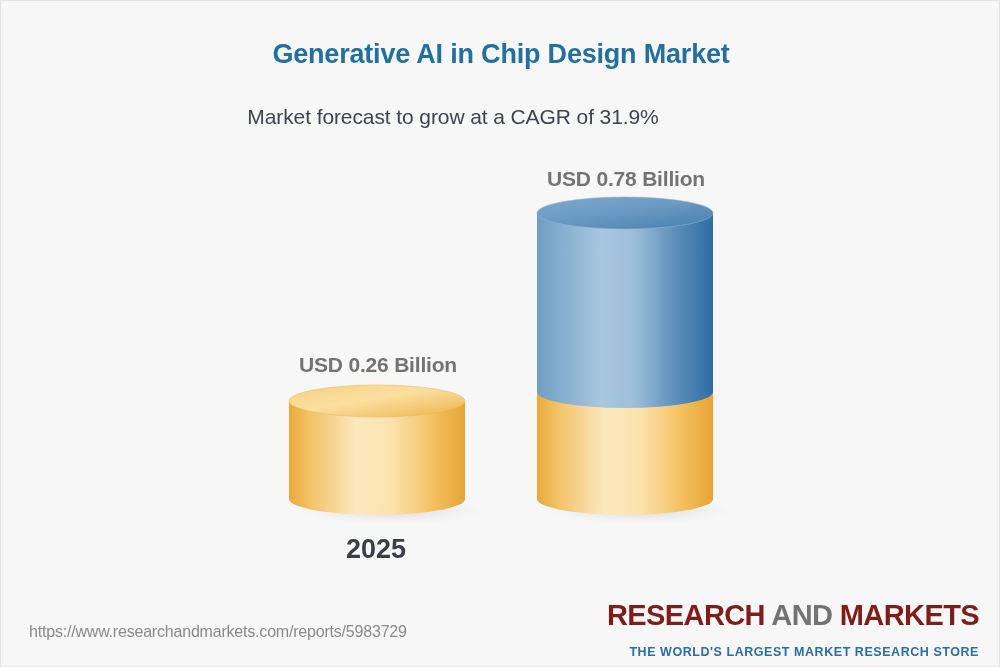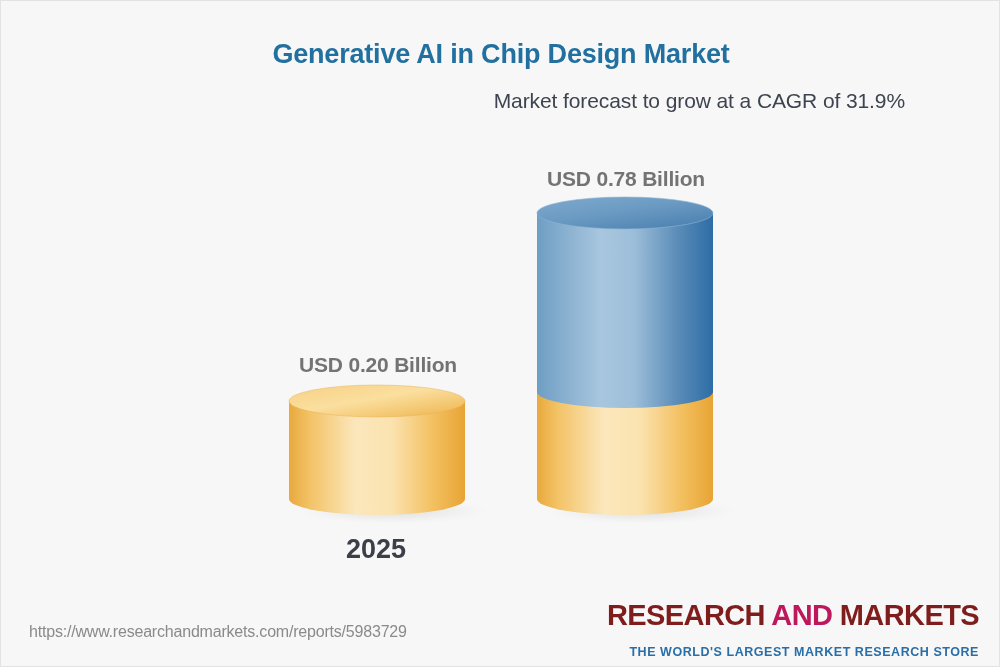--- a/index.html
+++ b/index.html
@@ -29,24 +29,24 @@
     left: 0;
     width: 1000px;
     text-align: center;
     font-size: 27px;
     font-weight: bold;
     color: #22709f;
     letter-spacing: -0.2px;
   }
   #chart-subtitle {
     position: absolute;
-    top: 88px;
+    top: 104px;
     left: 0;
     width: 904px;
-    text-align: right;
+    text-align: center;
     font-size: 21px;
     font-weight: normal;
     color: #3e444f;
     letter-spacing: -0.1px;
   }
 
   
   #plot-area {
     position: absolute;
     left: 0;
@@ -99,42 +99,42 @@
     text-align: right;
   }
   #brand-wordmark {
     font-size: 29px;
     font-weight: bold;
     letter-spacing: -0.6px;
     line-height: 1.0;
     white-space: nowrap;
   }
   .brand-blue { color: #7f1d1d; }
-  .brand-gold { color: #be185d; }
+  .brand-gold { color: #737373; }
   #brand-tagline {
     margin-top: 15px;
     font-size: 12.5px;
     font-weight: bold;
     color: #2a6ea8;
     letter-spacing: 0.55px;
     white-space: nowrap;
   }
 </style>
 </head>
 <body>
 
 <div id="canvas">
 
   <div id="chart-title">Generative AI in Chip Design Market</div>
 
   <div id="chart-subtitle">Market forecast to grow at a CAGR of 31.9%</div>
 
   <div id="plot-area">
 
-    <div class="value-label" style="left:227px; top:352px;">USD 0.20 Billion</div>
+    <div class="value-label" style="left:227px; top:352px;">USD 0.26 Billion</div>
 
     <svg class="cylinder-svg" style="left:286px; top:386px;" width="200" height="140" viewBox="0 0 200 140">
       <defs>
         <linearGradient id="yellowBody1" x1="0" y1="0" x2="1" y2="0">
           <stop offset="0%" stop-color="#e9a93c"></stop>
           <stop offset="12%" stop-color="#f3c367"></stop>
           <stop offset="38%" stop-color="#fbe7bc"></stop>
           <stop offset="58%" stop-color="#fbe3b0"></stop>
           <stop offset="82%" stop-color="#f3c060"></stop>
           <stop offset="100%" stop-color="#e8a434"></stop>

